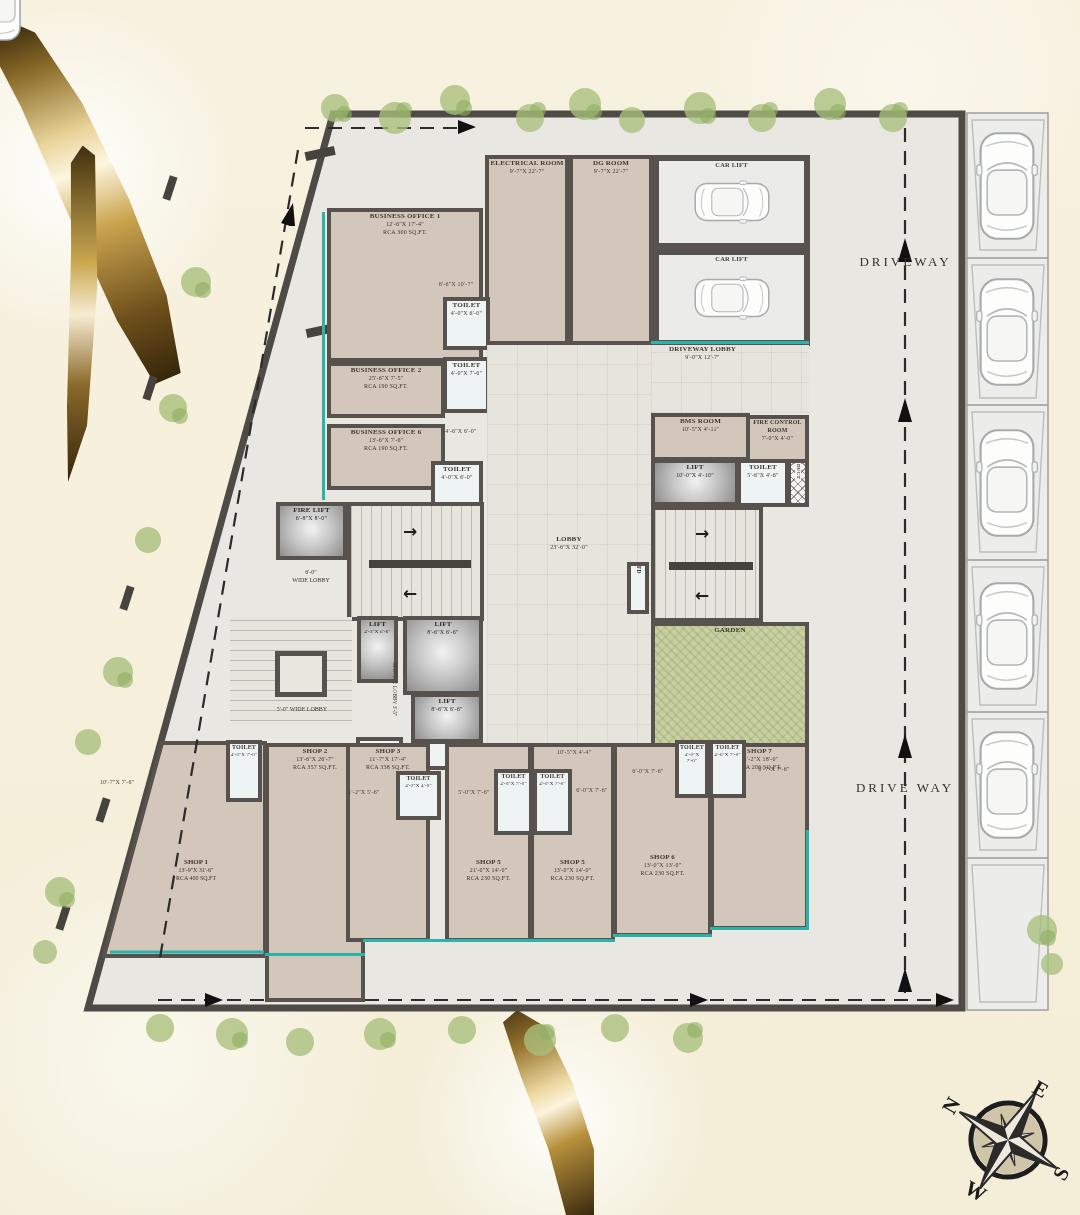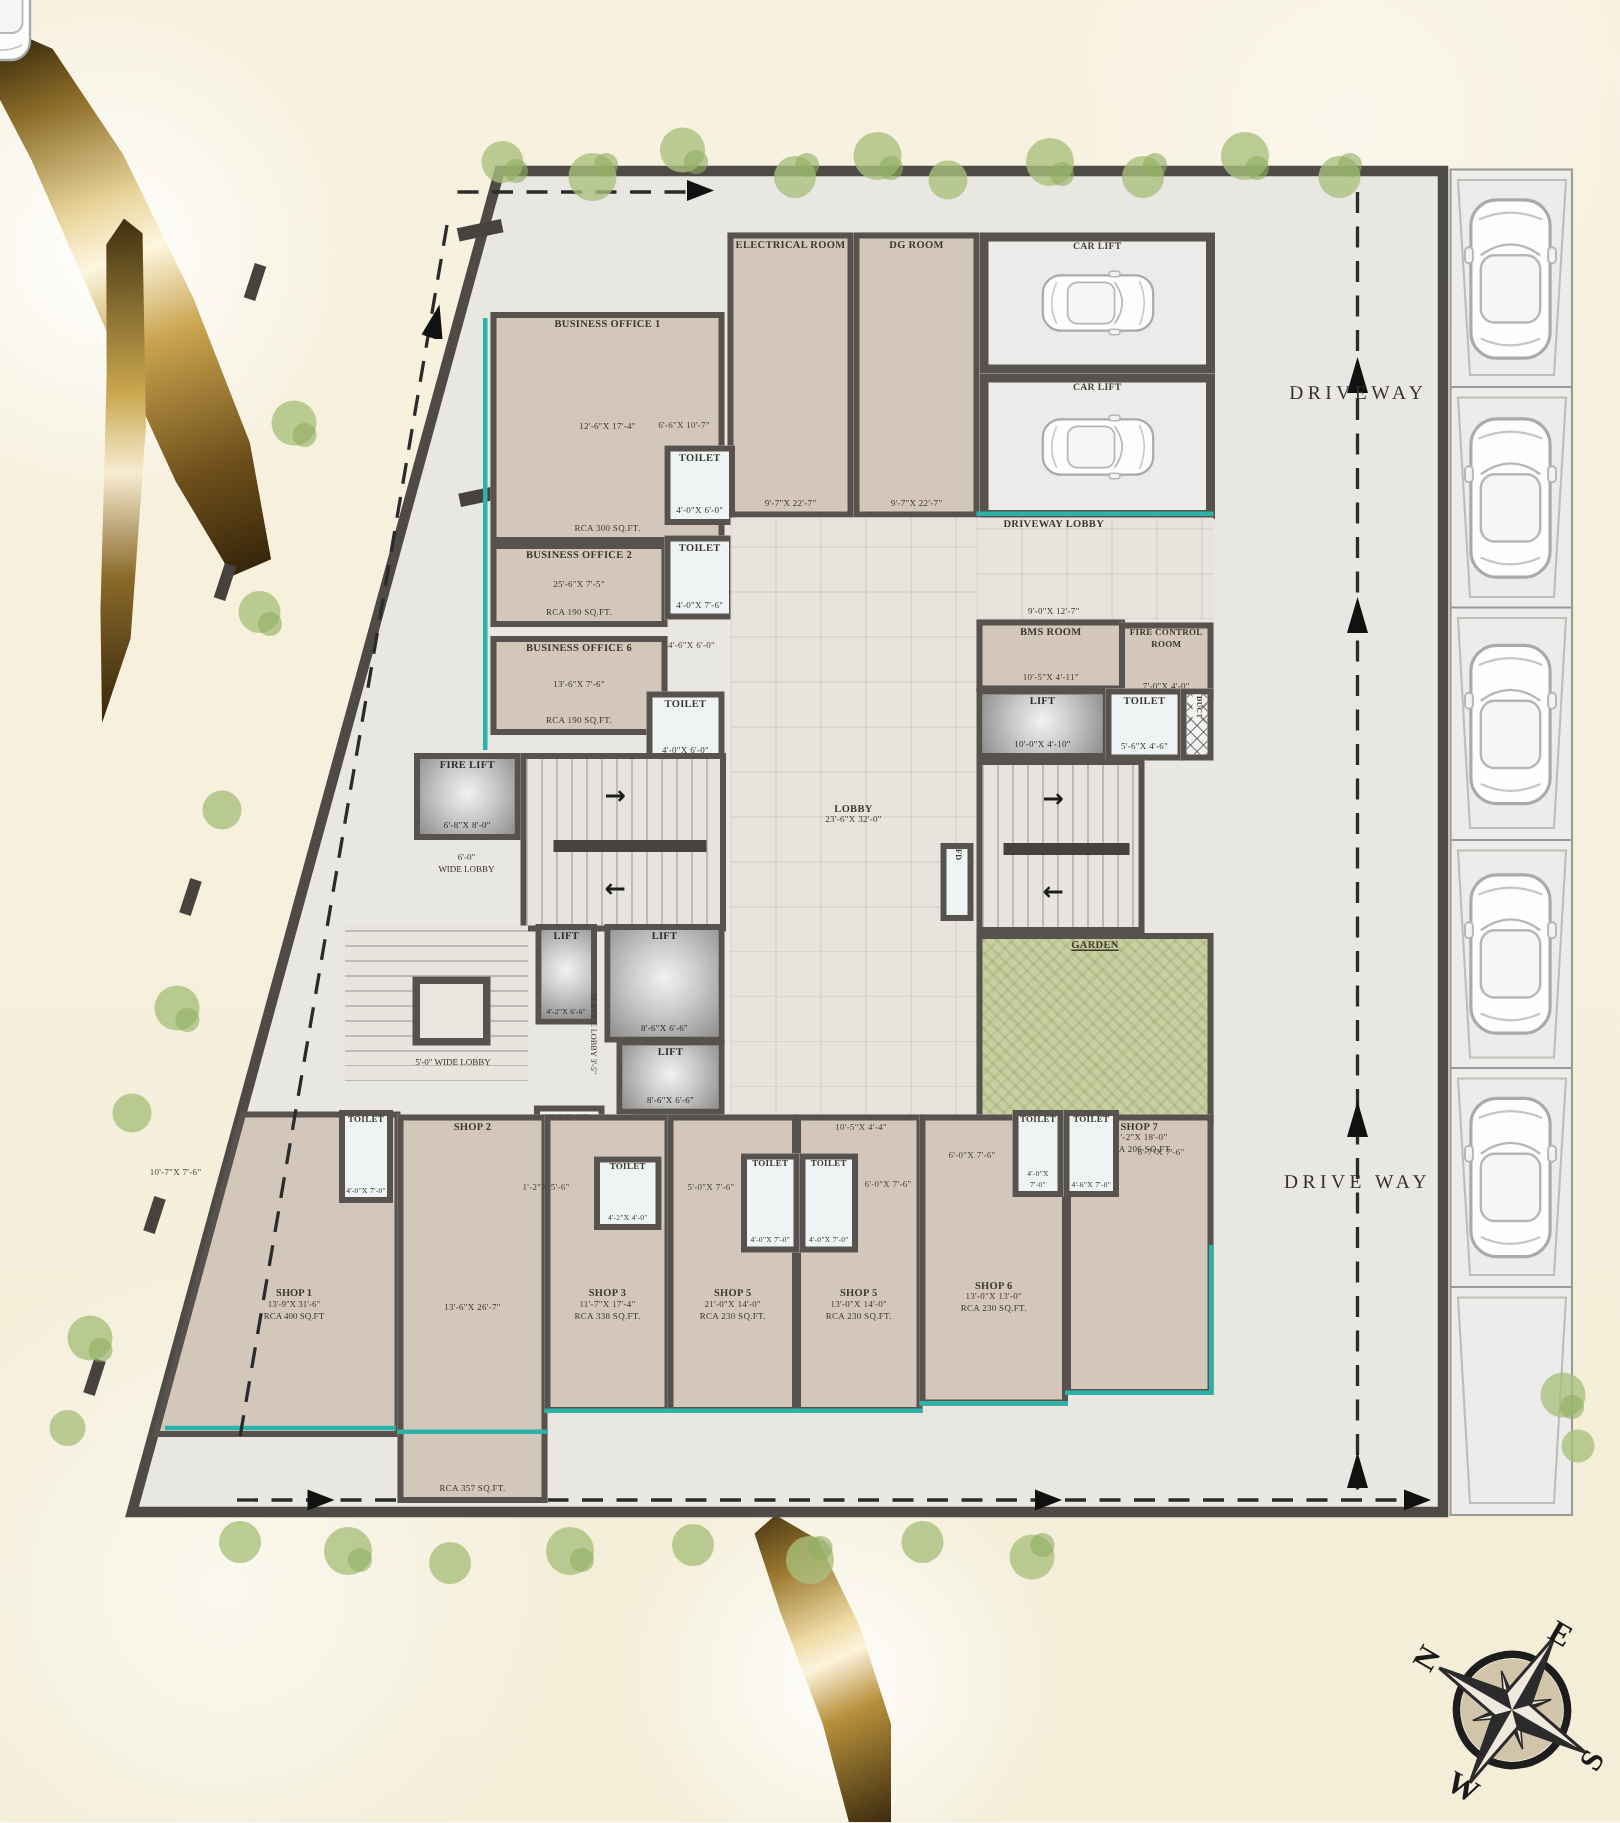--- a/index.html
+++ b/index.html
@@ -20,35 +20,35 @@
     background:linear-gradient(160deg,#1f1403 0%,#8a6b28 16%,#e9d49a 33%,#fdf6e0 42%,#caa44f 56%,#6e4f1b 78%,#241805 100%);
     clip-path:polygon(2% 0%,20% 5%,40% 24%,60% 50%,76% 76%,82% 97%,71% 100%,55% 83%,34% 54%,14% 25%,0% 8%);}
   .blade2{left:20px;top:150px;width:120px;height:330px;transform:rotate(14deg);
     background:linear-gradient(165deg,#3a2a0d,#caa84f 35%,#f7ecd2 50%,#8a6a2a 70%,#2e1f08);
     clip-path:polygon(18% 0%,30% 2%,58% 40%,78% 82%,74% 100%,58% 78%,30% 32%,12% 6%);}
   .blade3{left:468px;top:1010px;width:175px;height:205px;
     background:linear-gradient(155deg,#2e1f08,#9a7830 22%,#eed9a2 40%,#fcf4dd 48%,#b8913c 62%,#3a2a0d 92%);
     clip-path:polygon(28% 0%,44% 8%,60% 36%,72% 68%,72% 100%,56% 100%,46% 68%,30% 32%,20% 6%);}
   
   .room{position:absolute;box-sizing:border-box;border:4px solid #57524d;background:#d3c7bc;
-    display:flex;flex-direction:column;align-items:center;justify-content:space-between;text-align:center;
+    display:flex;flex-direction:column;align-items:center;justify-content:flex-start;text-align:center;
     color:#3e372e;line-height:1.3;letter-spacing:.2px;}
   .room b{font-weight:bold;font-size:7px;}
   .room i{font-style:normal;font-size:6px;}
   .toilet{background:#eef3f4;}
   .lift{background:radial-gradient(circle at 50% 45%, #f2f2f2 0%, #c9c9c9 45%, #8e8e8e 100%);color:#2e2a26;}
   .tile{background:
       repeating-linear-gradient(0deg, rgba(0,0,0,.05) 0 1px, transparent 1px 30px),
       repeating-linear-gradient(90deg, rgba(0,0,0,.05) 0 1px, transparent 1px 30px),
       #e7e4dd;}
   .carlift{background:#ebebe9;color:#4a443c;}
   .garden{background:
       repeating-linear-gradient(45deg, rgba(90,110,40,.14) 0 2px, transparent 2px 6px),
       repeating-linear-gradient(-45deg, rgba(120,140,60,.14) 0 2px, transparent 2px 7px),
-      #c8cfa2; text-decoration: underline;}
+      #c8cfa2;}
   .duct{background:
       repeating-linear-gradient(45deg, rgba(60,60,60,.5) 0 1px, transparent 1px 6px),
       repeating-linear-gradient(-45deg, rgba(60,60,60,.5) 0 1px, transparent 1px 6px),
       #f2f2f0;}
   .stair{background:
       repeating-linear-gradient(90deg, rgba(40,40,40,.22) 0 1px, transparent 1px 10px),
       #e7e4dd;}
   .stairh{background:
       repeating-linear-gradient(0deg, rgba(40,40,40,.22) 0 1px, transparent 1px 10px),
       #e7e4dd;}
@@ -344,21 +344,21 @@
 <div class="shoplbl" style="left:140px;top:858px;width:112px">
   <b>SHOP 1</b>
   <i>13'-9"X 31'-6"</i>
   <i>RCA 400 SQ.FT</i>
 </div>
 <div class="room" style="left:265px;top:743px;width:100px;height:259px">
   <b>SHOP 2</b>
   <i>13'-6"X 26'-7"</i>
   <i>RCA 357 SQ.FT.</i>
 </div>
-<div class="room" style="left:363px;top:743px;width:84px;height:199px;justify-content:flex-end;padding-bottom:55px">
+<div class="room" style="left:346px;top:743px;width:84px;height:199px;padding-bottom:55px">
   <b>SHOP 3</b>
   <i>11'-7"X 17'-4"</i>
   <i>RCA 338 SQ.FT.</i>
 </div>
 <div class="room" style="left:445px;top:743px;width:87px;height:199px;justify-content:flex-end;padding-bottom:55px">
   <b>SHOP 5</b>
   <i>21'-0"X 14'-0"</i>
   <i>RCA 230 SQ.FT.</i>
 </div>
 <div class="room" style="left:530px;top:743px;width:85px;height:199px;justify-content:flex-end;padding-bottom:55px">

